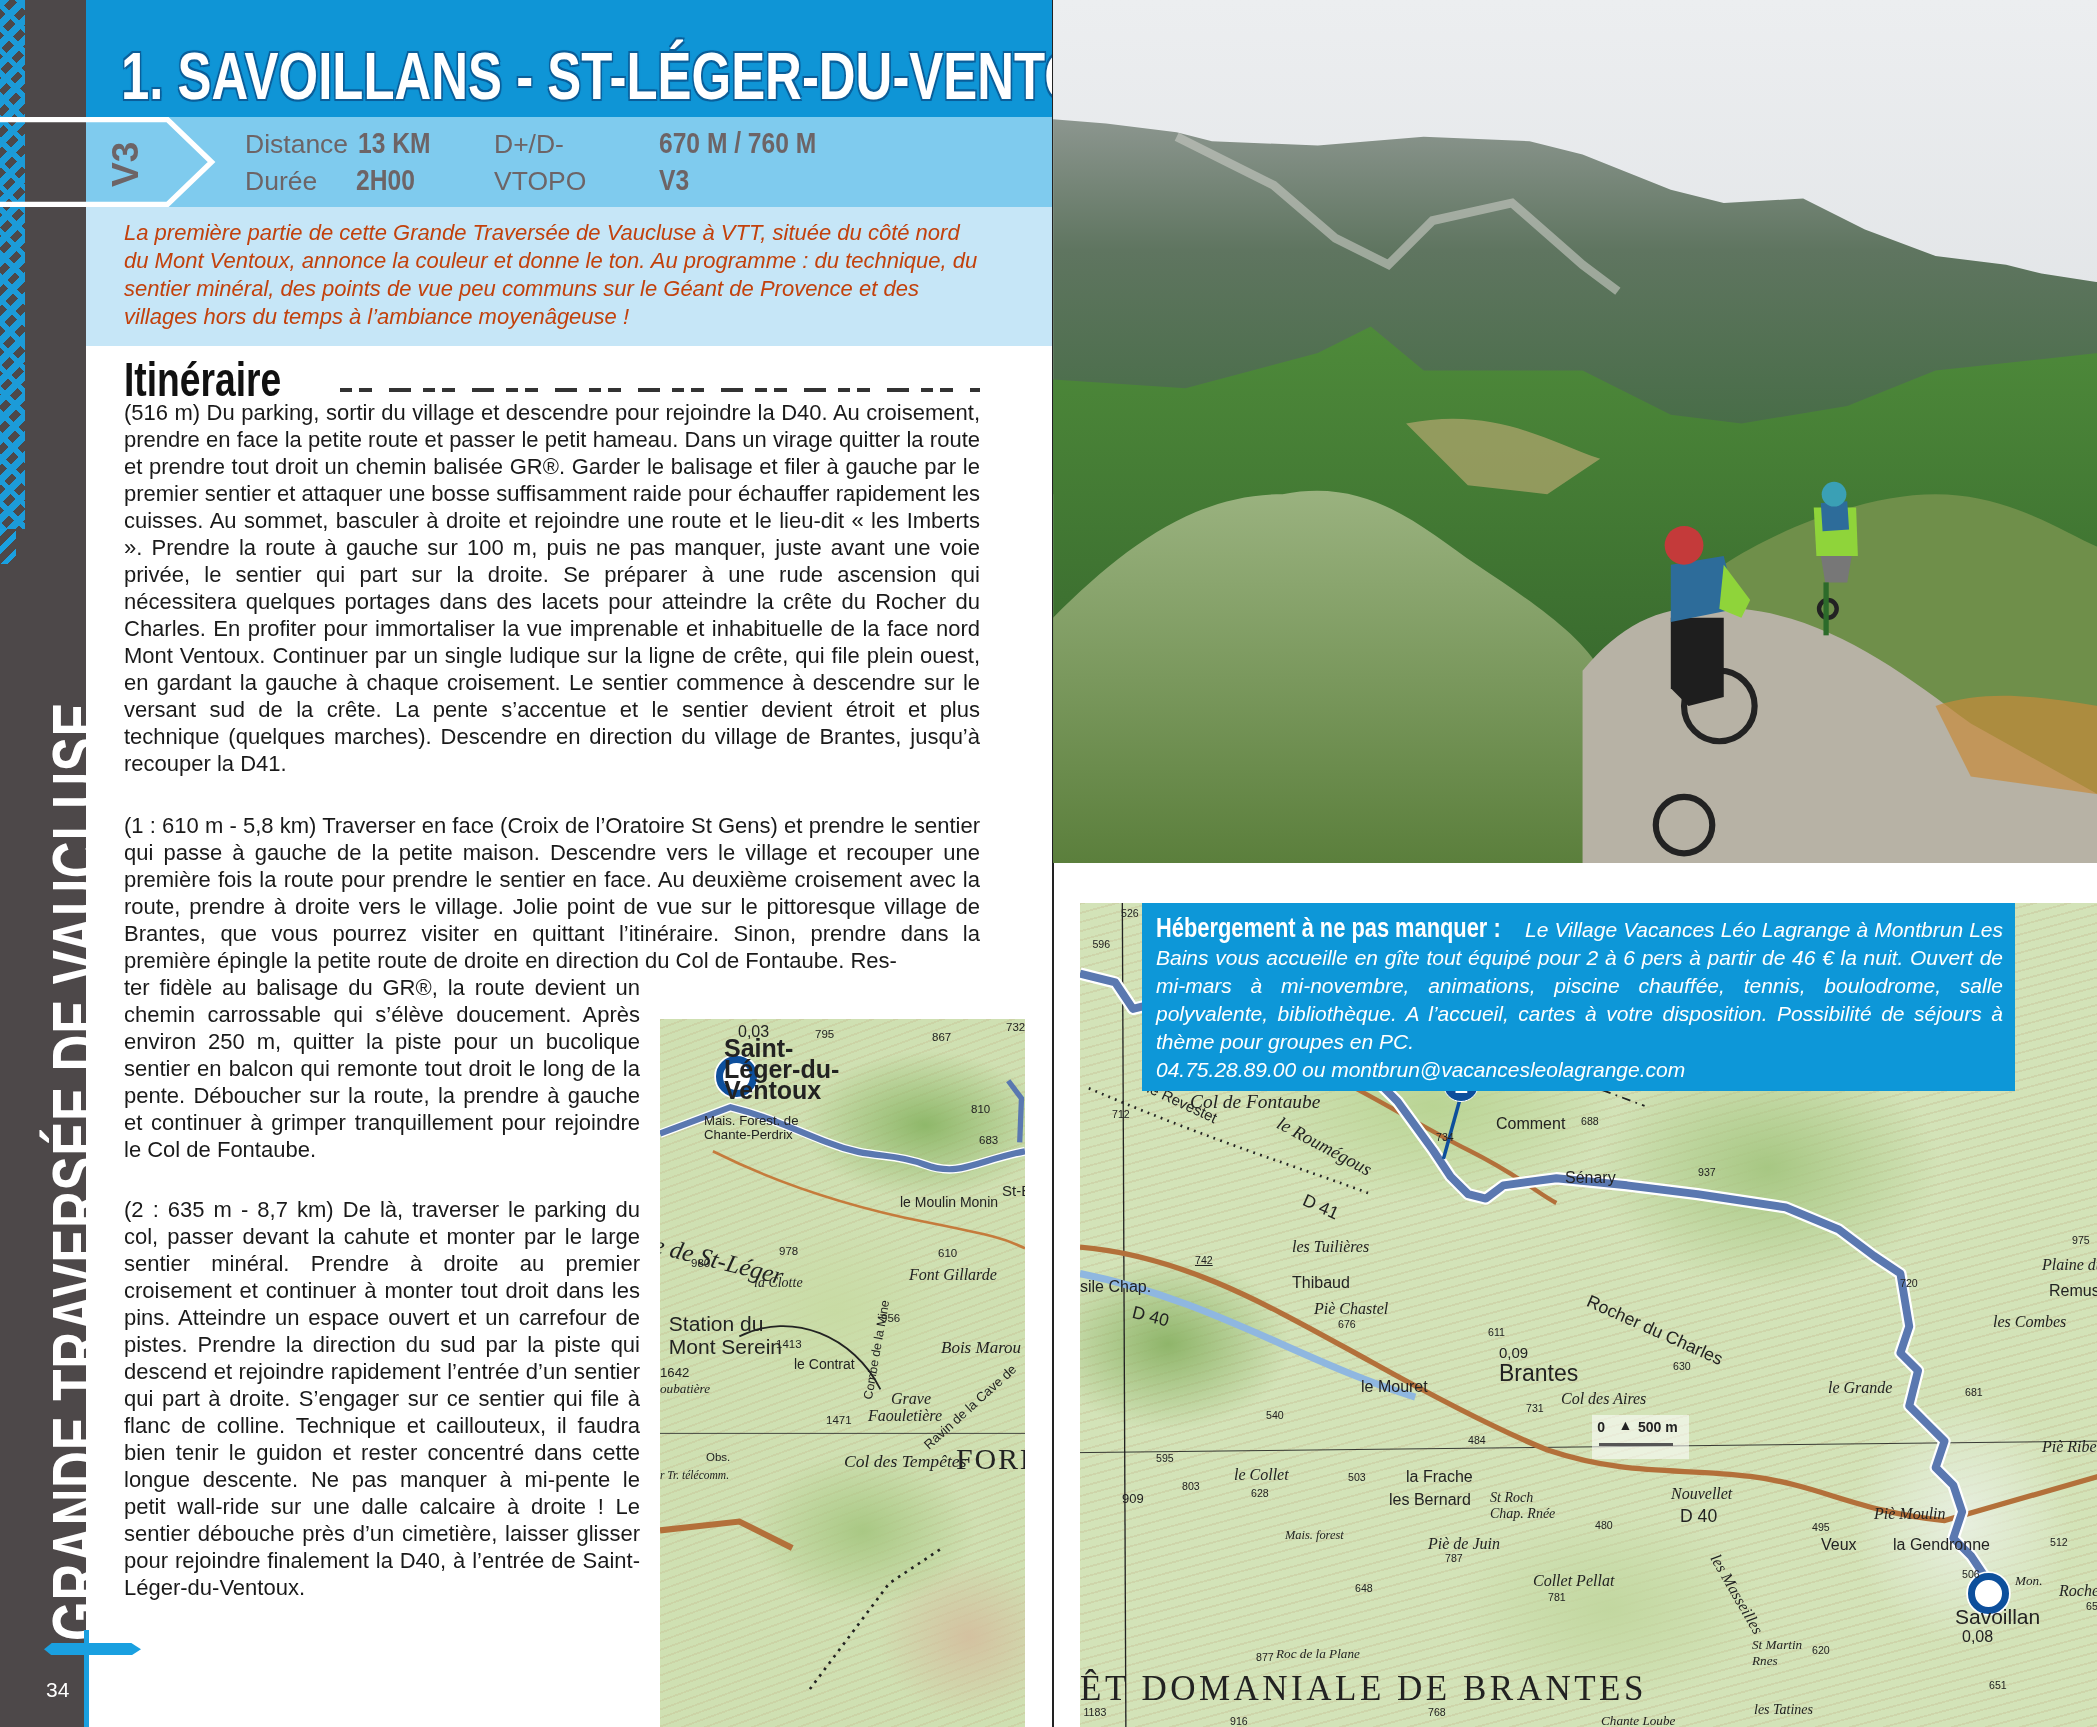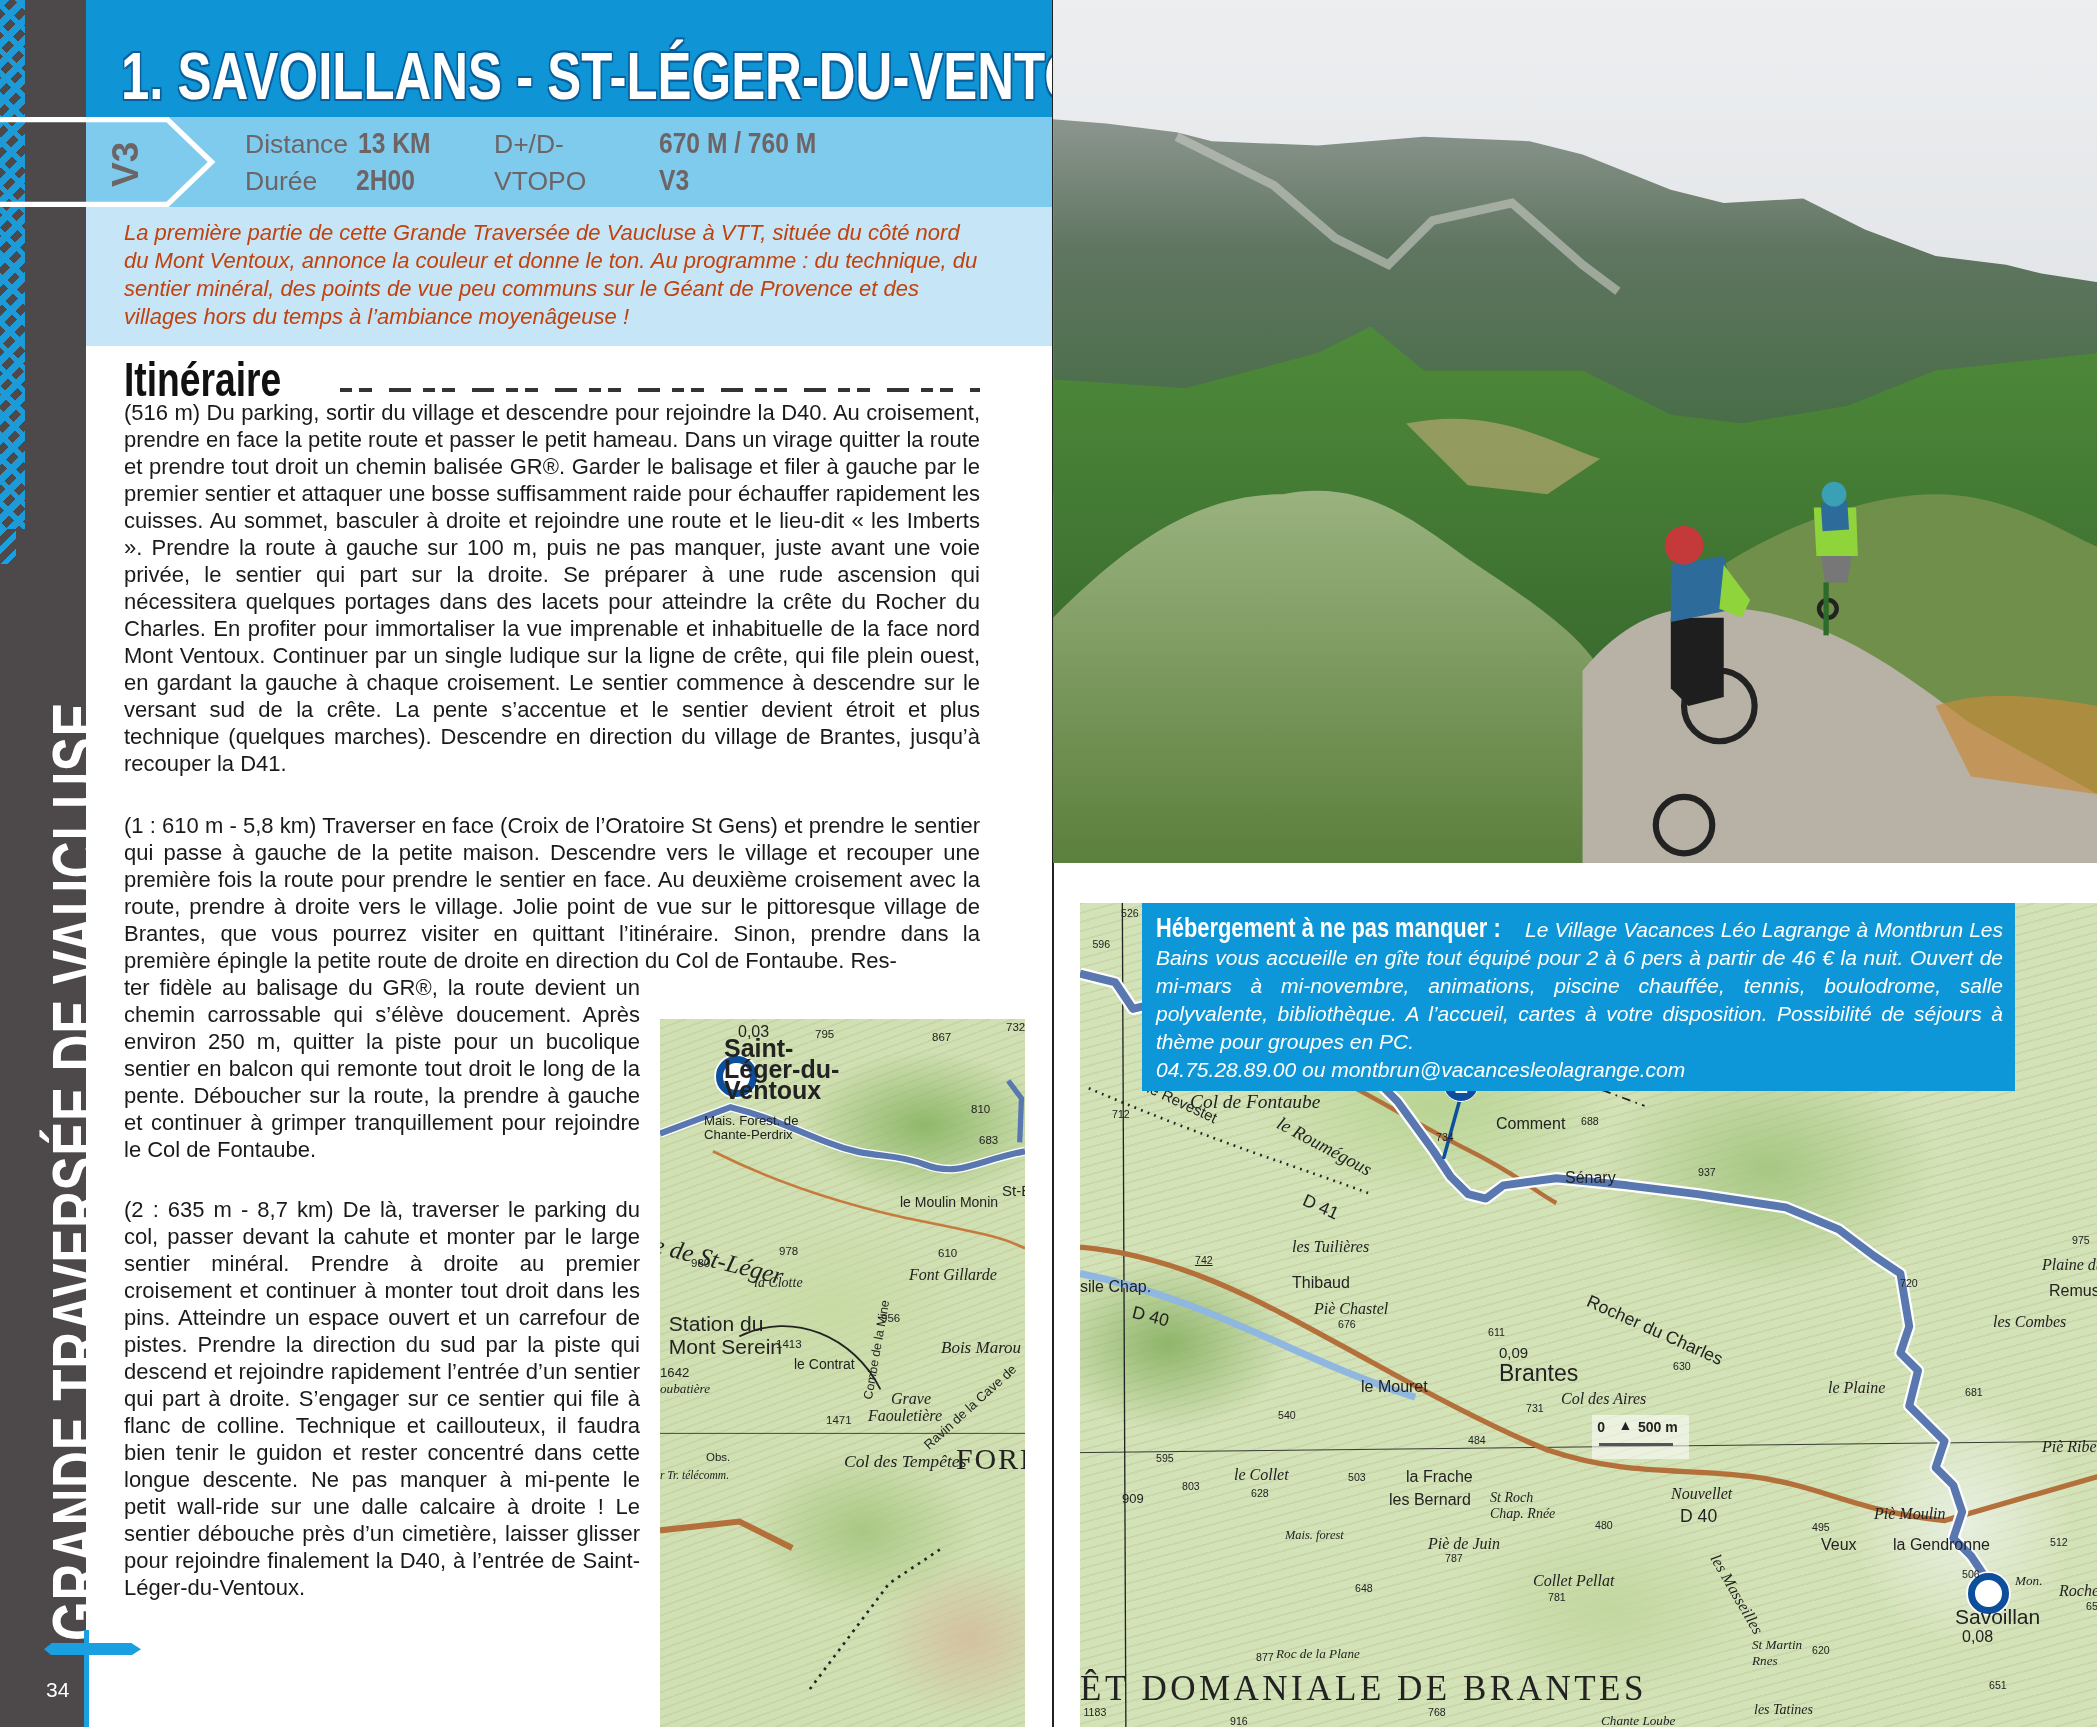--- a/index.html
+++ b/index.html
@@ -346,21 +346,21 @@
   <span class="map-label" style="left:55px;top:399px;font-size:17.6px;transform:rotate(14deg);transform-origin:0 0;">D 40</span>
   <span class="map-label it" style="left:234px;top:397px;">Piè Chastel</span>
   <span class="map-label" style="left:419px;top:441px;font-size:15px;">0,09</span>
   <span class="map-label big" style="left:419px;top:457px;font-size:23px;">Brantes</span>
   <span class="map-label" style="left:281px;top:475px;">le Mouret</span>
   <span class="map-label it" style="left:481px;top:487px;">Col des Aires</span>
   <span class="map-label" style="left:512px;top:388px;font-size:17.6px;transform:rotate(24deg);transform-origin:0 0;">Rocher du Charles</span>
   <span class="map-label it" style="left:913px;top:410px;">les Combes</span>
   <span class="map-label it" style="left:962px;top:353px;">Plaine du Gond</span>
   <span class="map-label" style="left:969px;top:379px;">Remusat</span>
-  <span class="map-label it" style="left:748px;top:476px;">le Plaine</span>
+  <span class="map-label it" style="left:748px;top:476px;">le Grande</span>
   <span class="map-label it" style="left:962px;top:535px;">Piè Ribert</span>
   <span class="map-label" style="left:326px;top:565px;">la Frache</span>
   <span class="map-label" style="left:309px;top:588px;">les Bernard</span>
   <span class="map-label it" style="left:410px;top:587px;width:79px;white-space:normal;line-height:16px;font-size:14px;">St Roch Chap. Rnée</span>
   <span class="map-label it" style="left:154px;top:563px;">le Collet</span>
   <span class="map-label it" style="left:348px;top:632px;">Piè de Juin</span>
   <span class="map-label it" style="left:205px;top:625px;font-size:12.4px;">Mais. forest</span>
   <span class="map-label it" style="left:591px;top:582px;">Nouvellet</span>
   <span class="map-label" style="left:600px;top:603px;font-size:17.6px;">D 40</span>
   <span class="map-label" style="left:741px;top:633px;">Veux</span>
@@ -384,21 +384,21 @@
   <span class="map-label" style="left:618px;top:263px;font-size:10.6px;">937</span>
   <span class="map-label" style="left:992px;top:331px;font-size:10.6px;">975</span>
   <span class="map-label" style="left:820px;top:374px;font-size:10.6px;">720</span>
   <span class="map-label" style="left:408px;top:423px;font-size:10.6px;">611</span>
   <span class="map-label" style="left:258px;top:415px;font-size:10.6px;">676</span>
   <span class="map-label" style="left:115px;top:351px;font-size:10.6px;text-decoration:underline;">742</span>
   <span class="map-label" style="left:593px;top:457px;font-size:10.6px;">630</span>
   <span class="map-label" style="left:885px;top:483px;font-size:10.6px;">681</span>
   <span class="map-label" style="left:446px;top:499px;font-size:10.6px;">731</span>
   <span class="map-label" style="left:388px;top:531px;font-size:10.6px;">484</span>
-  <span class="map-label" style="left:198px;top:506px;font-size:10.6px;">540</span>
+  <span class="map-label" style="left:186px;top:506px;font-size:10.6px;">540</span>
   <span class="map-label" style="left:268px;top:568px;font-size:10.6px;">503</span>
   <span class="map-label" style="left:171px;top:584px;font-size:10.6px;">628</span>
   <span class="map-label" style="left:102px;top:577px;font-size:10.6px;">803</span>
   <span class="map-label" style="left:42px;top:588px;font-size:13px;">909</span>
   <span class="map-label" style="left:76px;top:549px;font-size:10.6px;">595</span>
   <span class="map-label" style="left:365px;top:649px;font-size:10.6px;">787</span>
   <span class="map-label" style="left:275px;top:679px;font-size:10.6px;">648</span>
   <span class="map-label" style="left:515px;top:616px;font-size:10.6px;">480</span>
   <span class="map-label" style="left:732px;top:618px;font-size:10.6px;">495</span>
   <span class="map-label" style="left:882px;top:665px;font-size:10.6px;">506</span>

